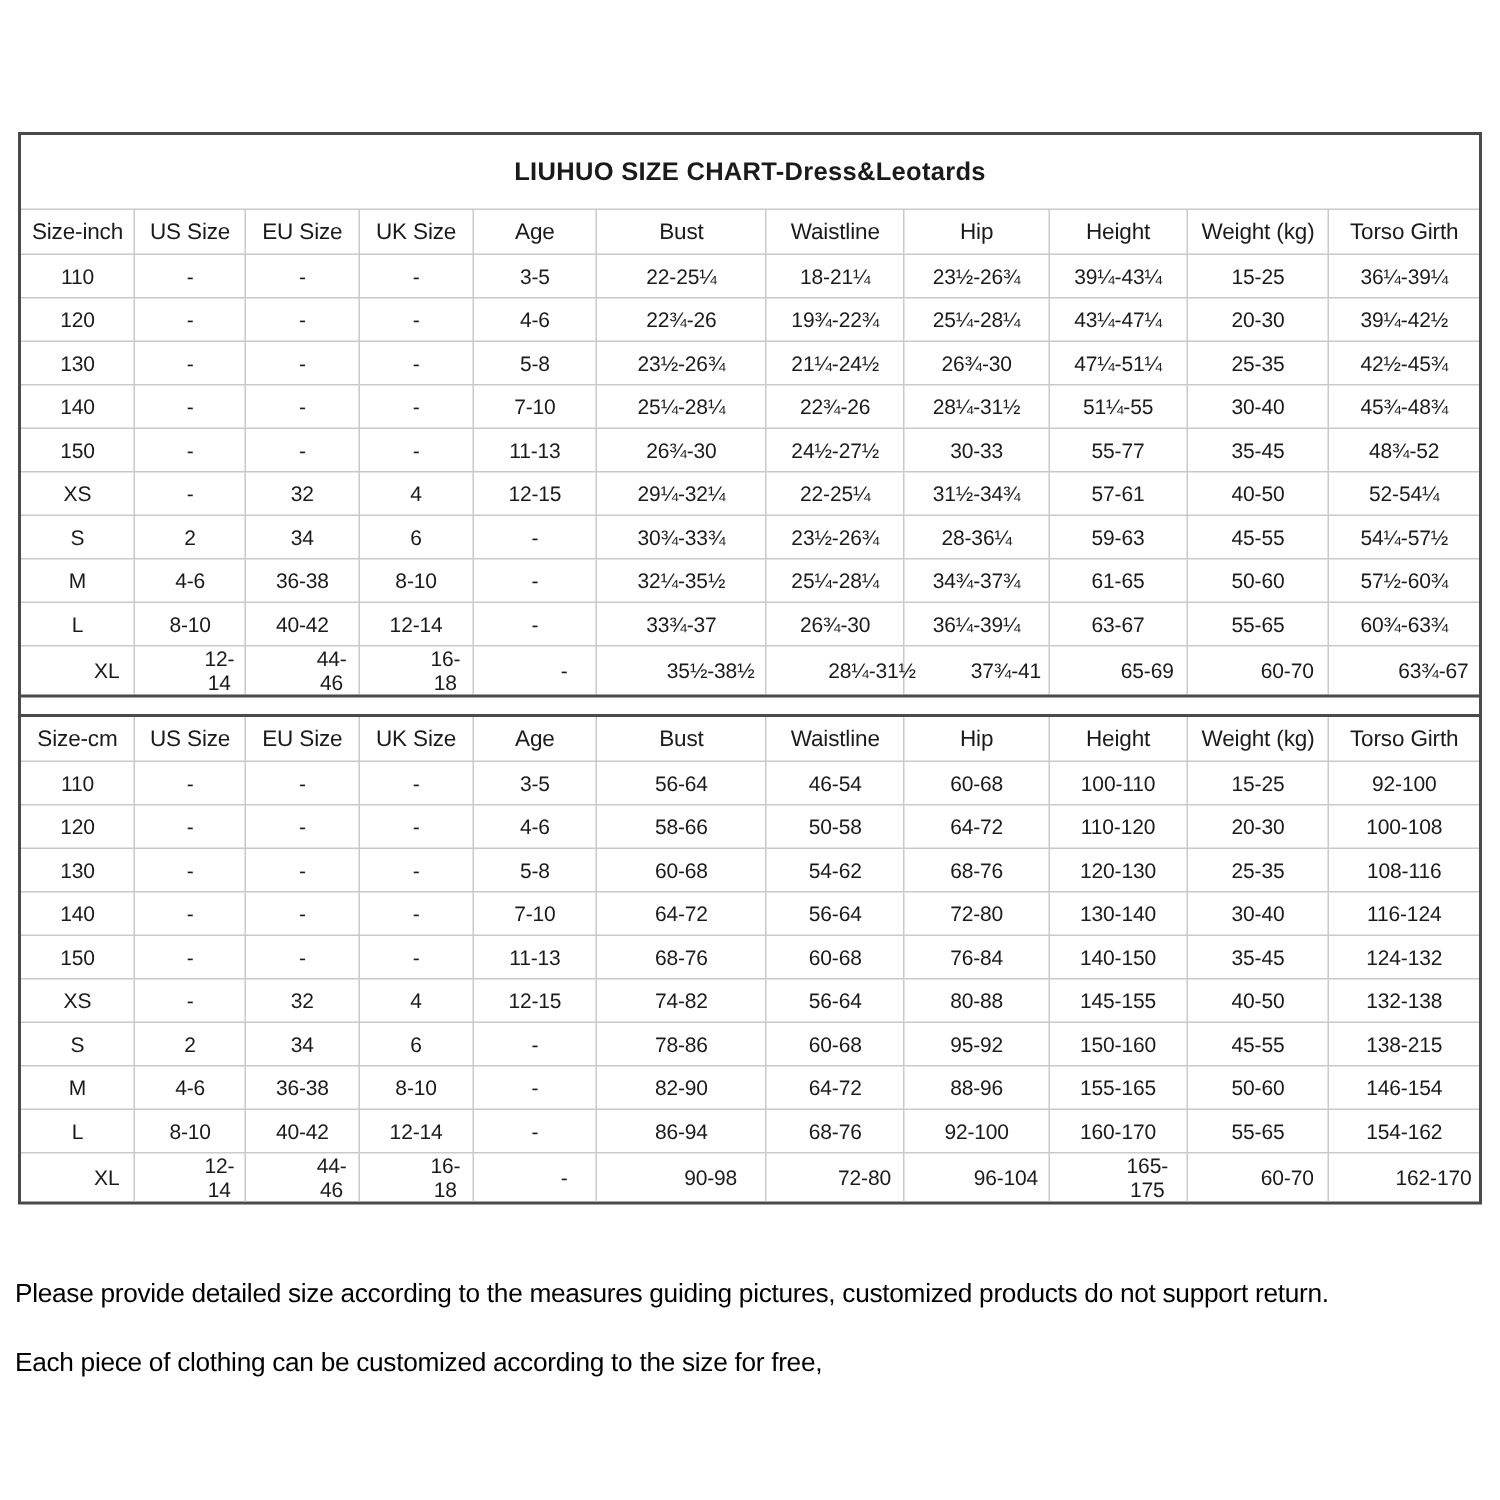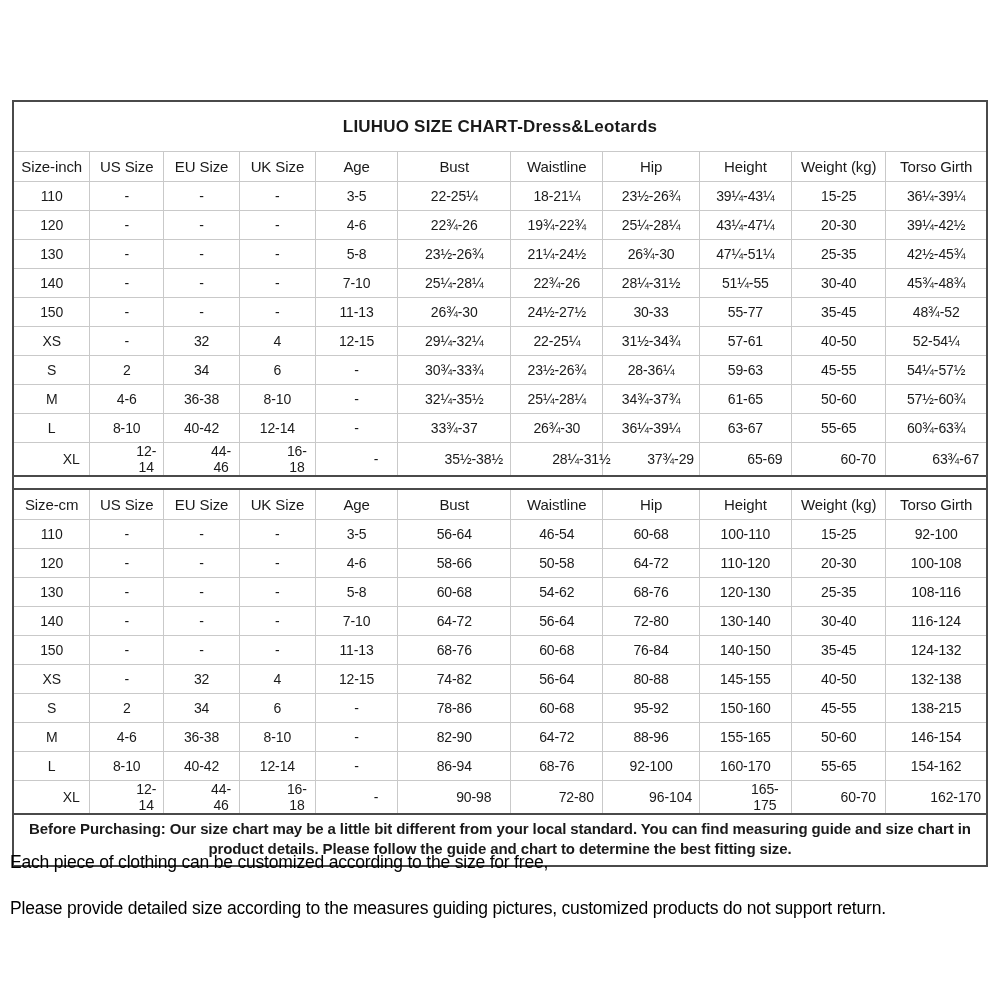--- a/index.html
+++ b/index.html
@@ -11,21 +11,21 @@
     position: relative;
     width: 1000px;
     height: 1000px;
     background: #ffffff;
     font-family: "Liberation Sans", sans-serif;
     color: #1a1a1a;
   }
   .chart-box {
     position: absolute;
     left: 12px;
-    top: 100px;
+    top: 88px;
     width: 976px;
     border: 2px solid #4a4a4a;
     box-sizing: border-box;
     background: #ffffff;
   }
   .title-row {
     height: 50px;
     display: flex;
     align-items: center;
     justify-content: center;
@@ -259,21 +259,21 @@
             <td>60¾-63¾</td>
           </tr>
           <tr>
             <td>XL</td>
             <td>12-14</td>
             <td>44-46</td>
             <td>16-18</td>
             <td>-</td>
             <td>35½-38½</td>
             <td>28¼-31½</td>
-            <td>37¾-29</td>
+            <td>37¾-41</td>
             <td>65-69</td>
             <td>60-70</td>
             <td>63¾-67</td>
           </tr>
         </tbody>
     </table>
 
     <div class="gap-band"></div>
 
     <table class="size-table">
@@ -432,22 +432,21 @@
             <td>90-98</td>
             <td>72-80</td>
             <td>96-104</td>
             <td>165-175</td>
             <td>60-70</td>
             <td>162-170</td>
           </tr>
         </tbody>
     </table>
 
-    <div class="footer-note">Before Purchasing: Our size chart may be a little bit different from your local standard. You can find measuring guide and size chart in product details. Please follow the guide and chart to determine the best fitting size.</div>
 
   </div>
 
   <div class="bottom-notes">
+    <p class="note-line">Please provide detailed size according to the measures guiding pictures, customized products do not support return.</p>
     <p class="note-line">Each piece of clothing can be customized according to the size for free,</p>
-    <p class="note-line">Please provide detailed size according to the measures guiding pictures, customized products do not support return.</p>
   </div>
 
 </div>
 
 </body></html>

